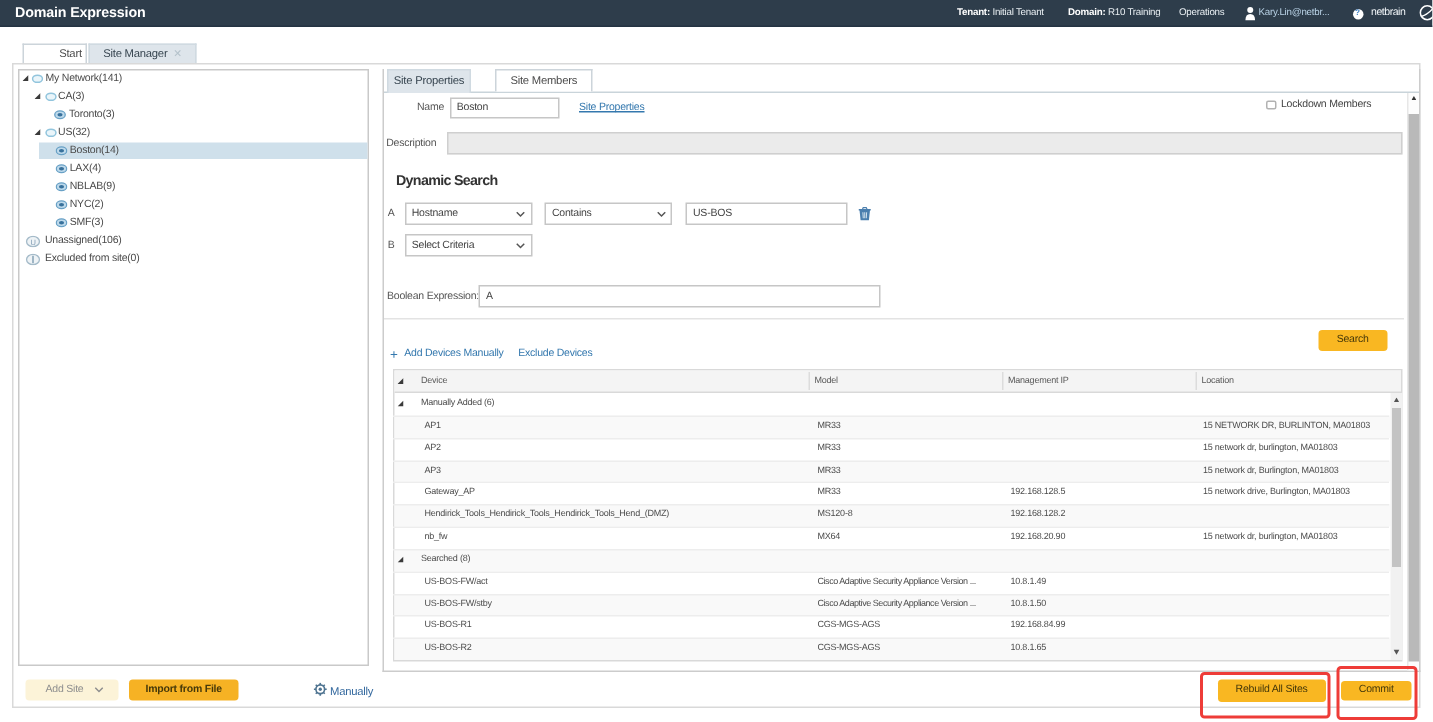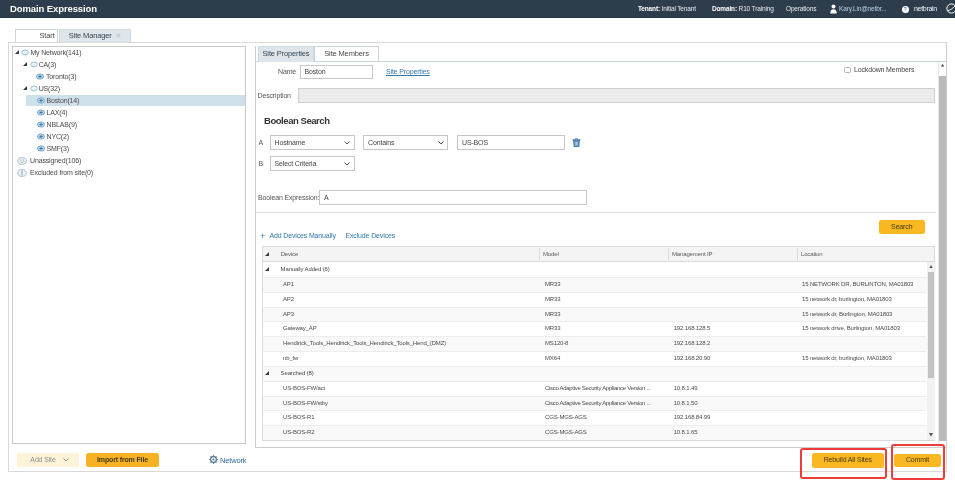--- a/index.html
+++ b/index.html
@@ -31,21 +31,21 @@
 .lbl { font-size:7px; color:#555; white-space:nowrap; }
 .link { font-size:7px; color:#3478ae; text-decoration:underline; white-space:nowrap; }
 .inp { border:1px solid #c6c6c6; background:#fff; font-size:7px; color:#444; line-height:12px; padding-left:4px; white-space:nowrap; }
 .amber { background:#f9b722; border-radius:2.5px; text-align:center; font-size:7px; color:#46390a; }
 
 
 #main { left:255px; top:46px; width:692px; height:402px; border:1px solid #ccc; border-top:none; background:#fff; }
 #mainTabLine { left:256px; top:61px; width:690px; height:1px; background:#c9d4da; }
 .tab1 { top:46px; height:16px; font-size:7.5px; line-height:14px; text-align:center; }
 #tabSD { left:258px; width:56px; background:#dee5eb; border:1px solid #d0dae1; border-bottom:none; color:#36444f; }
-#tabSMem { left:314px; width:65px; height:15px; background:#fff; border:1px solid #ccd4da; border-bottom:none; color:#4a4a4a; }
+#tabSMem { left:330px; width:65px; height:15px; background:#fff; border:1px solid #ccd4da; border-bottom:none; color:#4a4a4a; }
 
 
 .cell { position:absolute; font-size:6px; color:#4c4c4c; white-space:nowrap; line-height:14.8px; }
 .hcell { position:absolute; font-size:6px; color:#5a5a5a; white-space:nowrap; line-height:16px; }
 .rline { position:absolute; left:262px; width:664px; height:1px; background:#ededed; }
 
 
 .redrect { position:absolute; border:2.5px solid #ee3c38; border-radius:3px; }
 </style>
 </head>
@@ -163,37 +163,37 @@
     <line x1="4.5" y1="0.2" x2="4.5" y2="1.6"></line>
         <line x1="4.5" y1="7.4" x2="4.5" y2="8.8"></line>
     <line x1="0.2" y1="4.5" x2="1.6" y2="4.5"></line>
         <line x1="7.4" y1="4.5" x2="8.8" y2="4.5"></line>
     <line x1="1.5" y1="1.5" x2="2.5" y2="2.5"></line>
         <line x1="6.5" y1="6.5" x2="7.5" y2="7.5"></line>
     <line x1="7.5" y1="1.5" x2="6.5" y2="2.5"></line>
         <line x1="2.5" y1="6.5" x2="1.5" y2="7.5"></line>
   </g>
 </svg>
-<div class="abs" style="left:220px; top:456px; font-size:7.5px; color:#33689e;">Network</div>
+<div class="abs" style="left:220px; top:456px; font-size:7.5px; color:#33689e;">Manually</div>
 
 <div class="abs" id="main"></div>
 <div class="abs" id="mainTabLine"></div>
 <div class="abs tab1" id="tabSD">Site Properties</div>
 <div class="abs tab1" id="tabSMem">Site Members</div>
 
 <div class="abs lbl" style="left:278px; top:68px;">Name</div>
 <div class="abs inp" style="left:299.5px; top:65px; width:73px; height:13.5px; line-height:11.5px;">Boston</div>
 <div class="abs link" style="left:386px; top:68px;">Site Properties</div>
 <div class="abs" style="left:844px; top:66.5px; width:6.5px; height:6.5px; border:1px solid #b2b2b2; border-radius:1.5px; background:#fff;"></div>
 <div class="abs lbl" style="left:854px; top:66px; color:#444;">Lockdown Members</div>
 
 <div class="abs lbl" style="left:257.5px; top:91.5px;">Description</div>
 <div class="abs" style="left:298px; top:87.5px; width:637px; height:15px; background:#ebebeb; border:1px solid #cfcfcf;"></div>
 
-<div class="abs" style="left:264px; top:114.5px; font-size:9.5px; font-weight:bold; color:#333; letter-spacing:-0.45px;">Boolean Search</div>
+<div class="abs" style="left:264px; top:114.5px; font-size:9.5px; font-weight:bold; color:#333; letter-spacing:-0.45px;">Dynamic Search</div>
 
 <div class="abs lbl" style="left:258.5px; top:139px;">A</div>
 <div class="abs inp" style="left:269.5px; top:135px; width:85px; height:15px; line-height:13px;">Hostname</div>
 <svg class="abs" style="left:344px; top:141px;" width="6" height="4" viewBox="0 0 6 4">
       <polyline points="0.5,0.5 3,3 5.5,0.5" fill="none" stroke="#555" stroke-width="1"></polyline>
     </svg>
 <div class="abs inp" style="left:363px; top:135px; width:85px; height:15px; line-height:13px;">Contains</div>
 <svg class="abs" style="left:437.5px; top:141px;" width="6" height="4" viewBox="0 0 6 4">
       <polyline points="0.5,0.5 3,3 5.5,0.5" fill="none" stroke="#555" stroke-width="1"></polyline>
     </svg>

